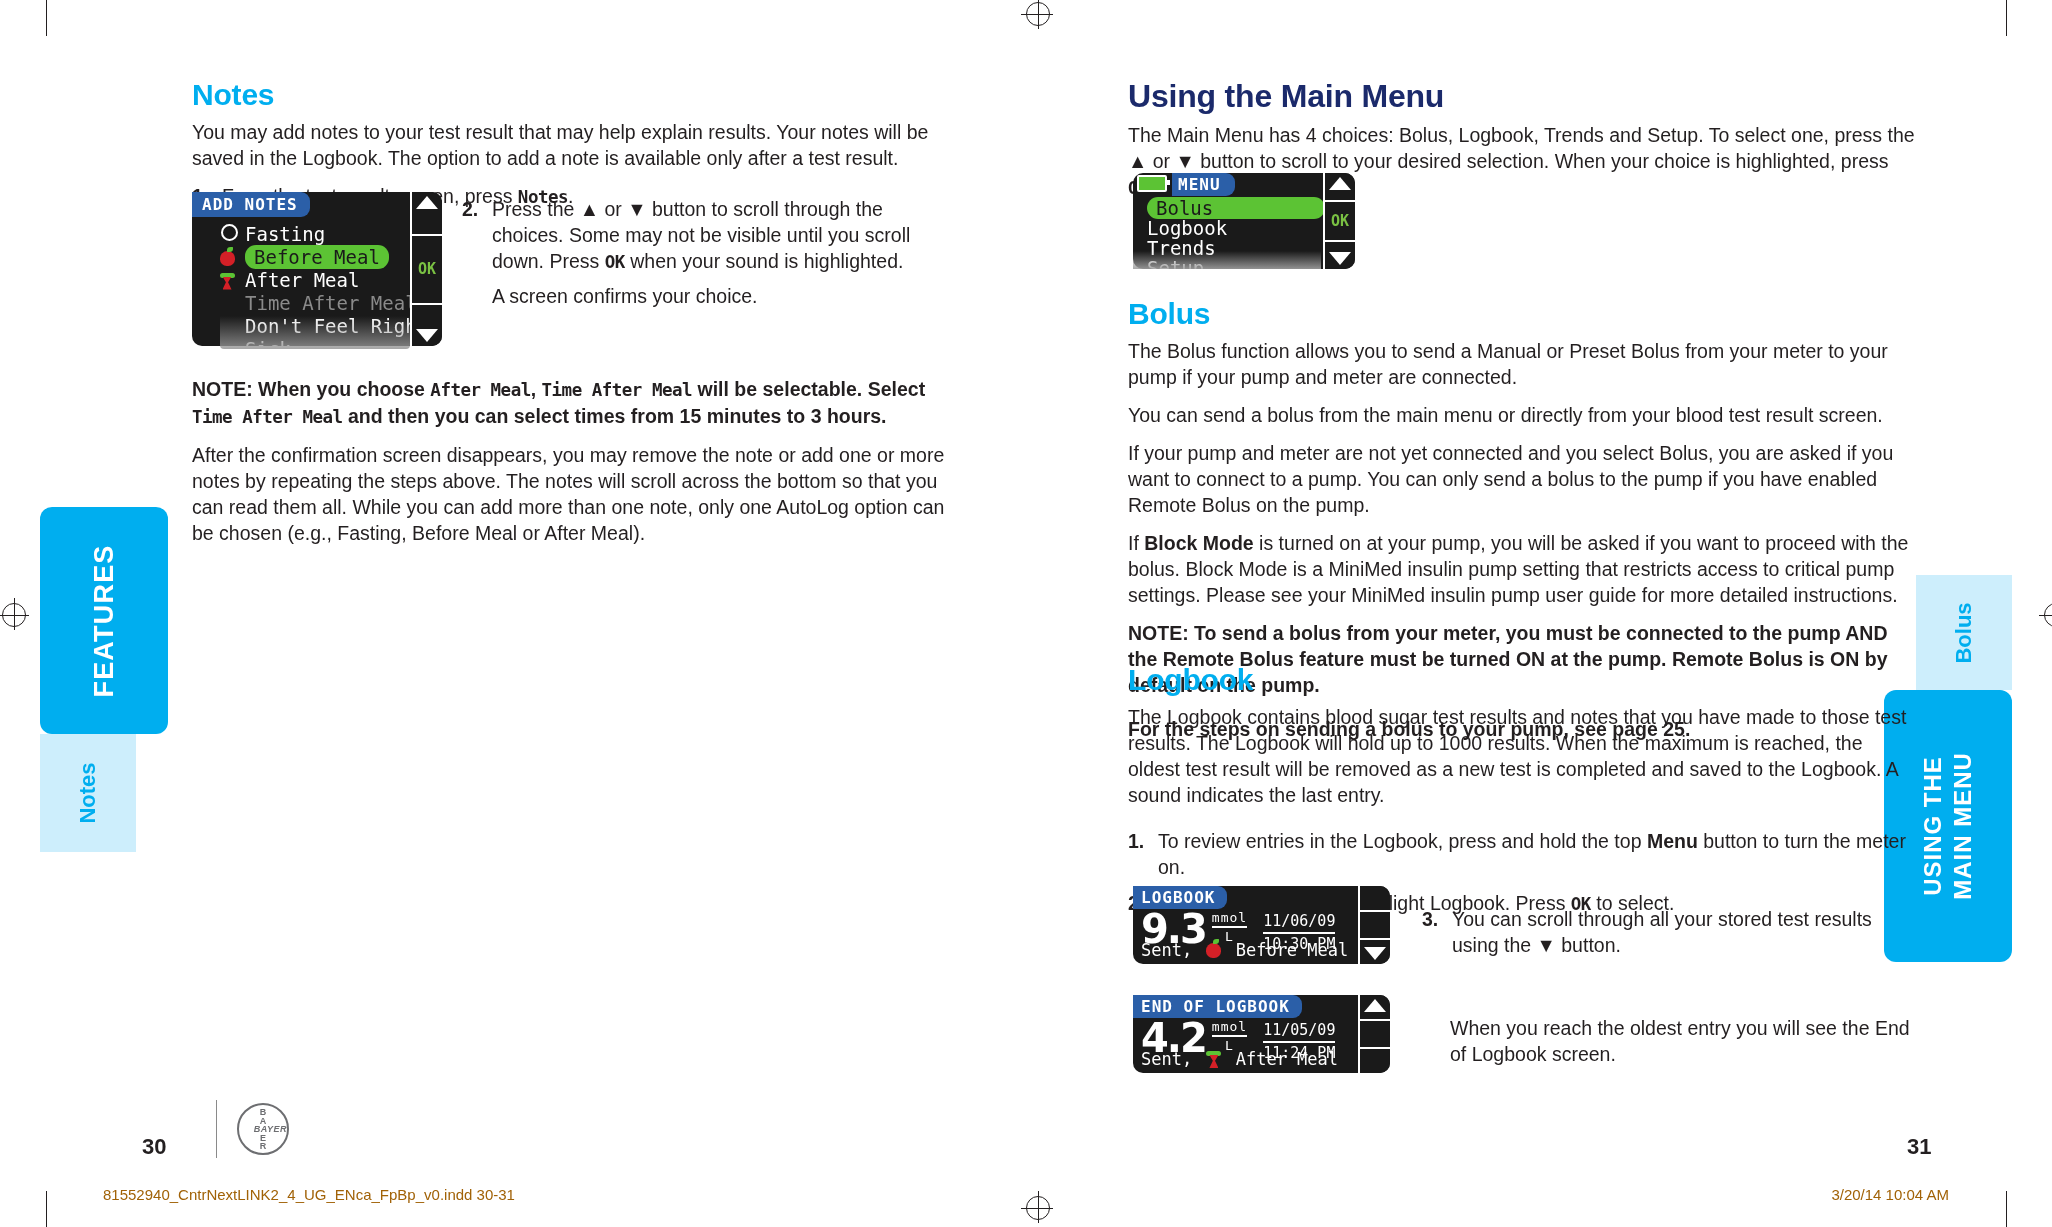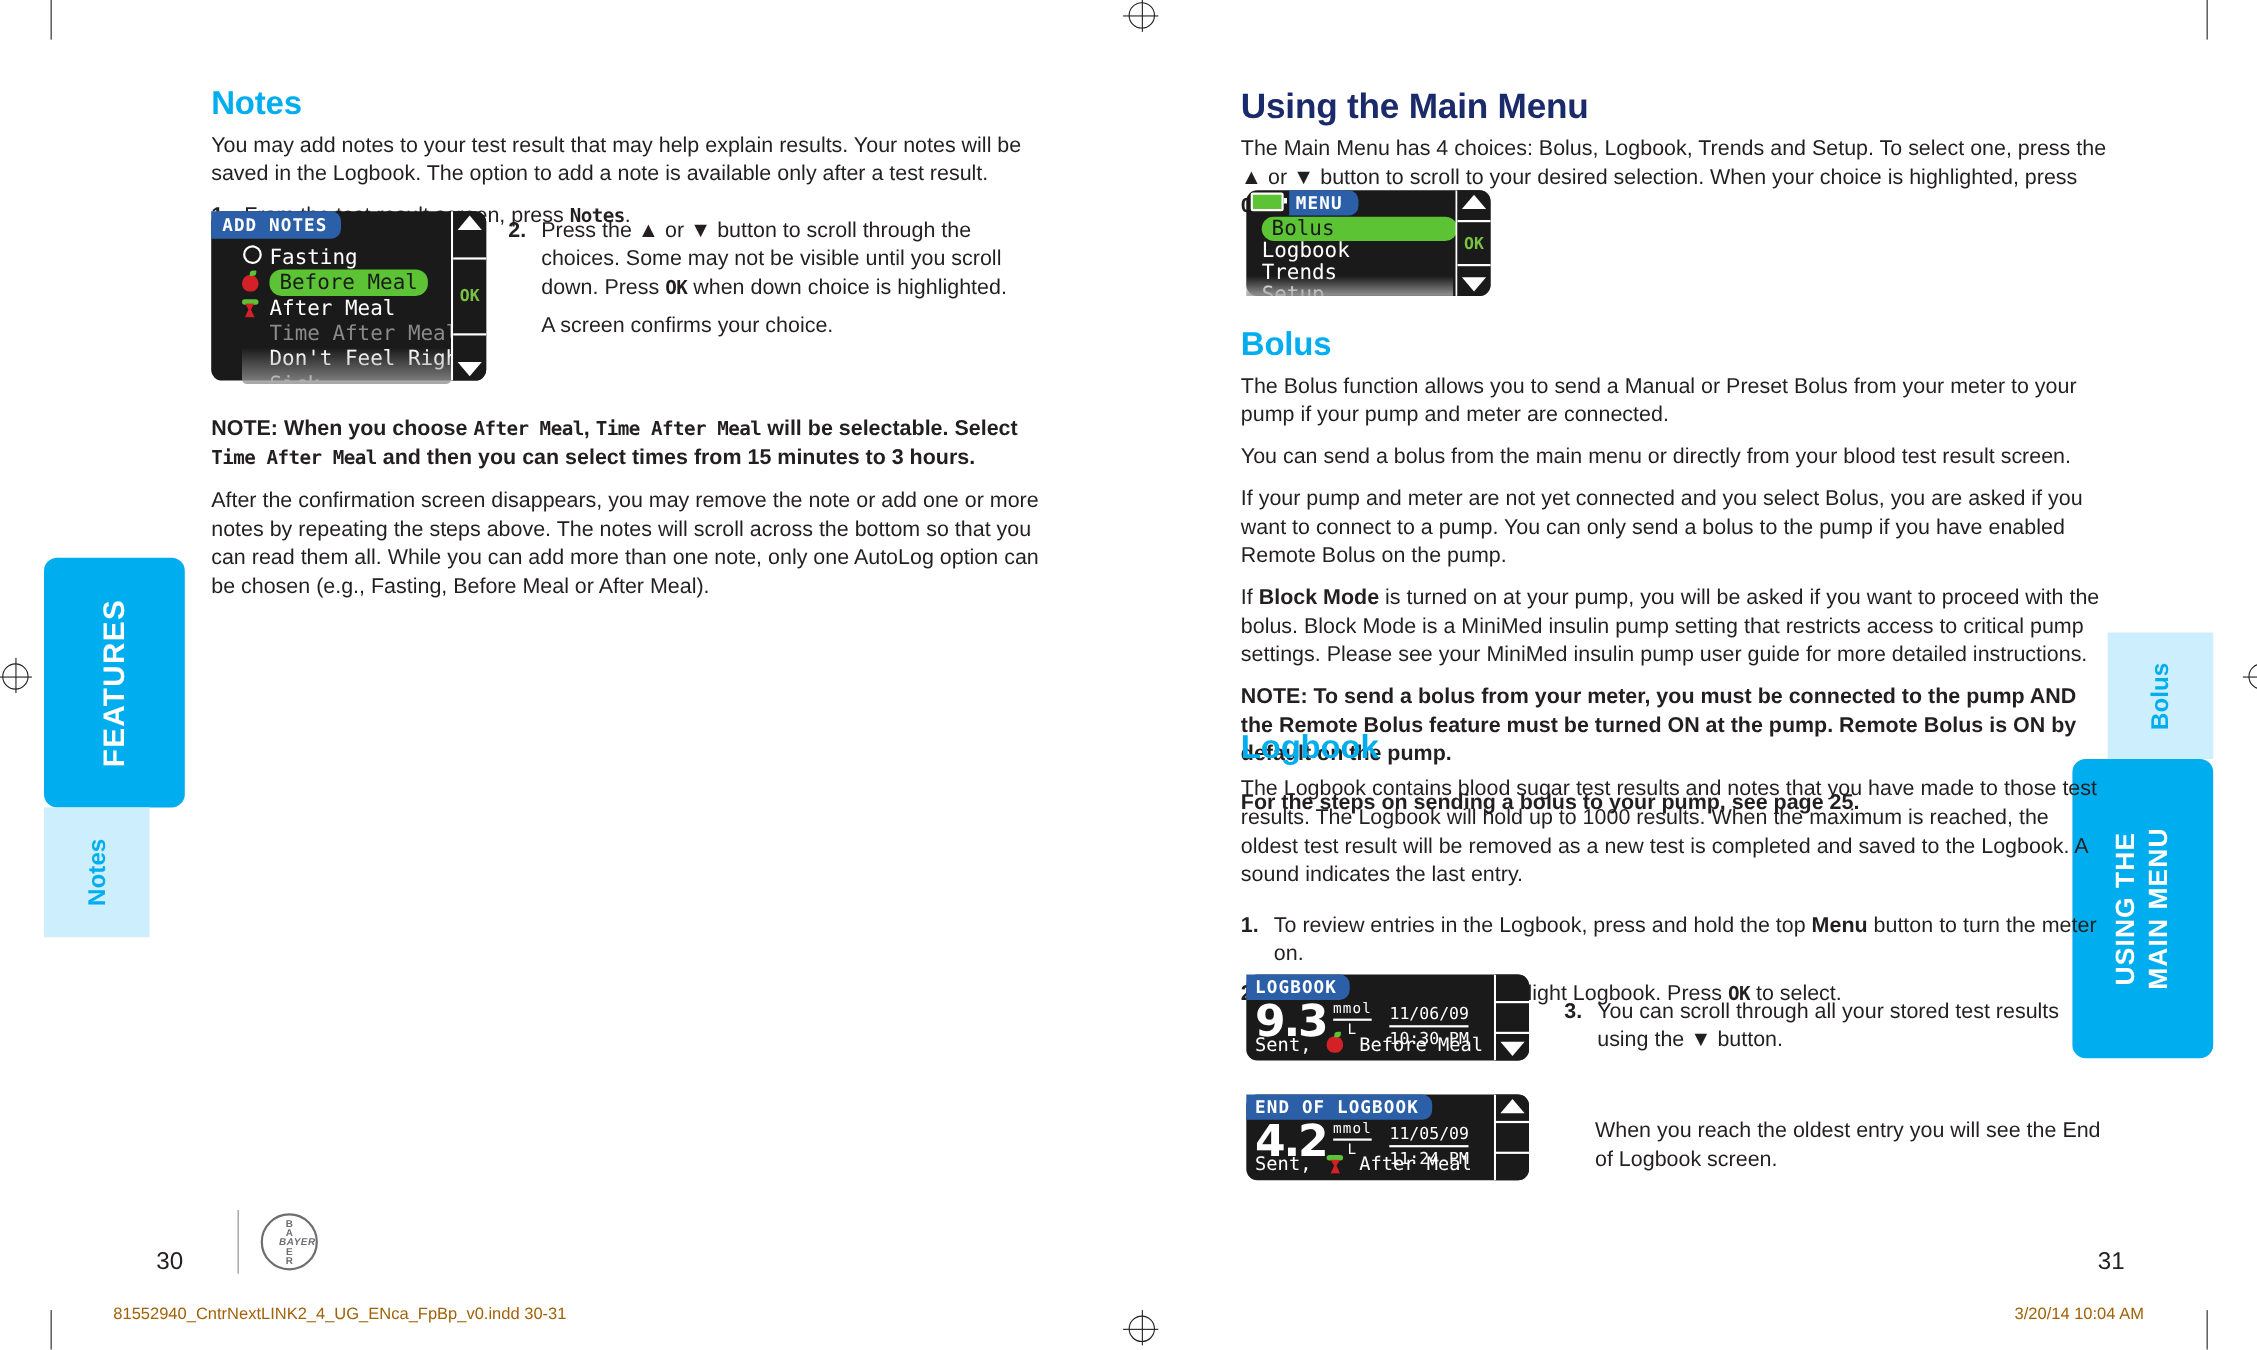--- a/index.html
+++ b/index.html
@@ -319,21 +319,21 @@
   .apple-core:after{
     content:"";position:absolute;left:3px;top:4px;
     width:9px;height:13px;background:#d42027;
     clip-path: polygon(0 0,100% 0,62% 45%,100% 100%,0 100%,38% 45%);
   }
 
   
   .pagenum {
     position: absolute;
     font-size: 22px;
-    font-weight: normal;
+    font-weight: bold;
     color: #231f20;
   }
   .logo-wrap { position: absolute; left: 196px; top: 1100px; display: flex; align-items: center; }
   .logo-divider { width: 1px; height: 58px; background: #8a8a8a; margin: 0 20px; }
   .bayer-cross {
     width: 48px; height: 48px;
     border: 2px solid #6d6e71;
     border-radius: 50%;
     position: relative;
     color: #6d6e71;
@@ -452,21 +452,21 @@
       <div class="sep"></div>
       <div class="ok-lbl">OK</div>
       <div class="sep"></div>
       <div class="tri-down"></div>
     </div>
   </div>
 
   <div style="position:absolute; left:462px; top:196px; width:480px;">
     <div class="numlist">
       <span class="num">2.</span>
-      <span>Press the ▲ or ▼ button to scroll through the choices. Some may not be visible until you scroll down. Press </span><span class="mono">OK</span><span> when down choice is highlighted.</span>
+      <span>Press the ▲ or ▼ button to scroll through the choices. Some may not be visible until you scroll down. Press </span><span class="mono">OK</span><span> when your sound is highlighted.</span>
     </div>
     <div class="numlist" style="margin-top:-2px;">
       <span>A screen confirms your choice.</span>
     </div>
   </div>
 
   <div style="position:absolute; left:192px; top:376px; width:760px;">
     <p class="para bold"><span>NOTE: When you choose </span><span class="mono">After Meal</span><span>, </span><span class="mono">Time After Meal</span><span> will be selectable. Select </span><span class="mono">Time After Meal</span><span> and then you can select times from 15 minutes to 3 hours.</span></p>
 
     <p class="para">After the confirmation screen disappears, you may remove the note or add one or more notes by repeating the steps above. The notes will scroll across the bottom so that you can read them all. While you can add more than one note, only one AutoLog option can be chosen (e.g., Fasting, Before Meal or After Meal).</p>

